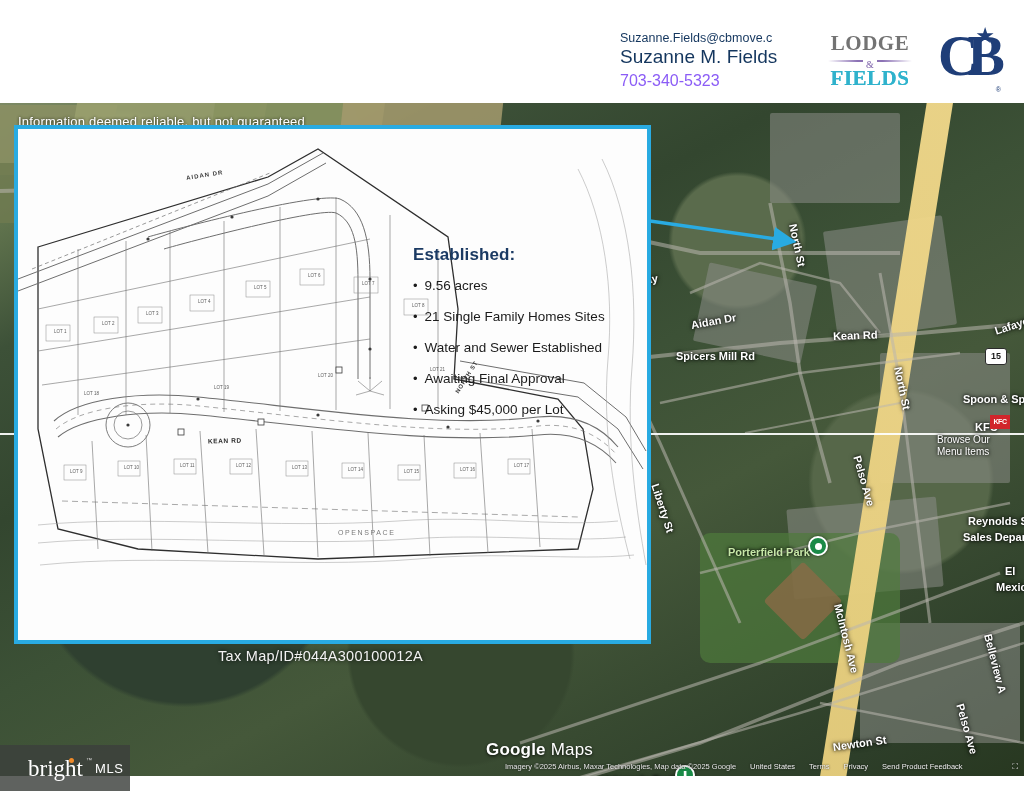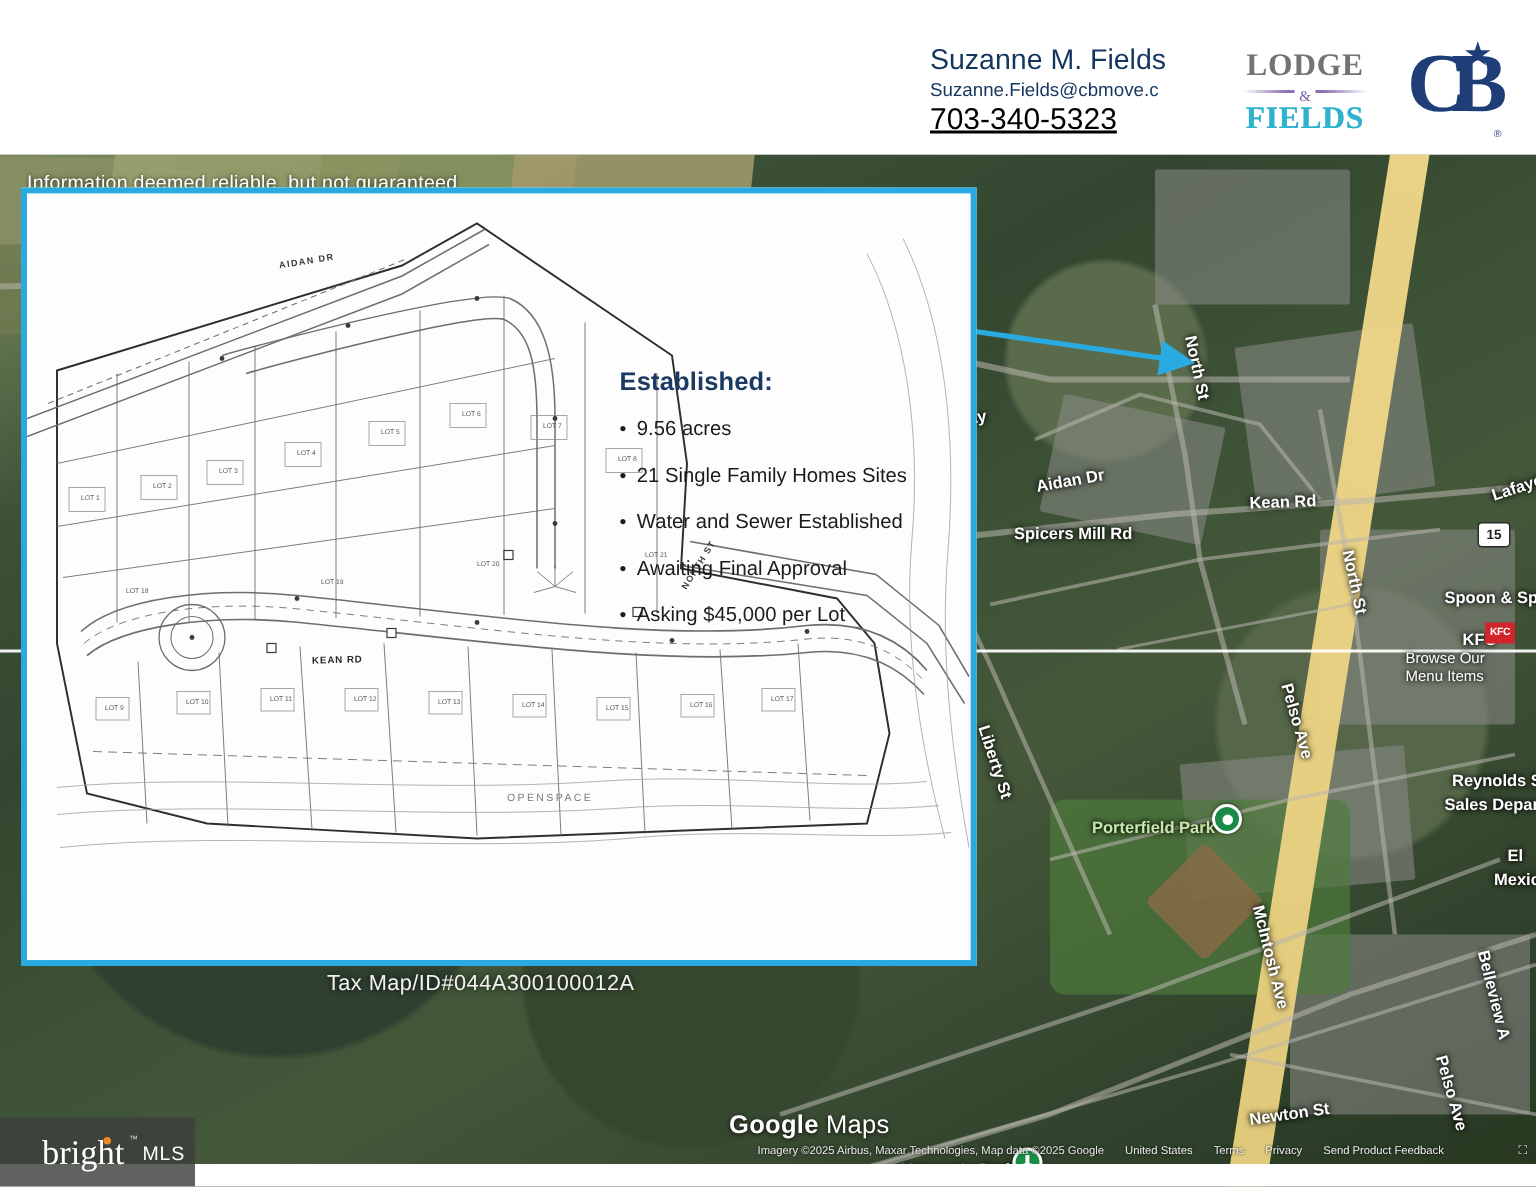--- a/index.html
+++ b/index.html
@@ -24,23 +24,22 @@
   #contact-block { position:absolute; left:620px; top:30px; width:200px; }
   #agent-name {
     font-size:19px; color:#14365e; line-height:22px; white-space:nowrap;
     font-weight:normal;
   }
   #agent-email {
     font-size:12.5px; color:#14365e; line-height:16px; white-space:nowrap;
     overflow:hidden; width:205px;
   }
   #agent-phone {
-    font-size:20px; color:#000000; line-height:23px; white-space:nowrap;
+    font-size:16px; color:#8b5cf6; line-height:23px; white-space:nowrap;
     margin-top:1px;
-    text-decoration:underline;
   }
 
   
   #lf-logo { position:absolute; left:824px; top:33px; width:92px; height:58px; text-align:center; }
   #lf-lodge {
     font-family:"Liberation Serif", serif; font-weight:bold;
     font-size:21px; color:#737373; letter-spacing:0.5px; line-height:21px;
   }
   #lf-amp-row { position:relative; height:13px; }
   #lf-rule {
@@ -243,22 +242,22 @@
 </style>
 </head>
 <body>
 
 <div id="page">
 
   <div id="header">
 
 
     <div id="contact-block">
+      <div id="agent-email">Suzanne.Fields@cbmove.c</div>
       <div id="agent-name">Suzanne M. Fields</div>
-      <div id="agent-email">Suzanne.Fields@cbmove.c</div>
       <div id="agent-phone">703-340-5323</div>
     </div>
 
     <div id="lf-logo">
       <div id="lf-lodge">LODGE</div>
       <div id="lf-amp-row">
         <div id="lf-rule"></div>
         <span id="lf-amp">&amp;</span>
       </div>
       <div id="lf-fields">FIELDS</div>

